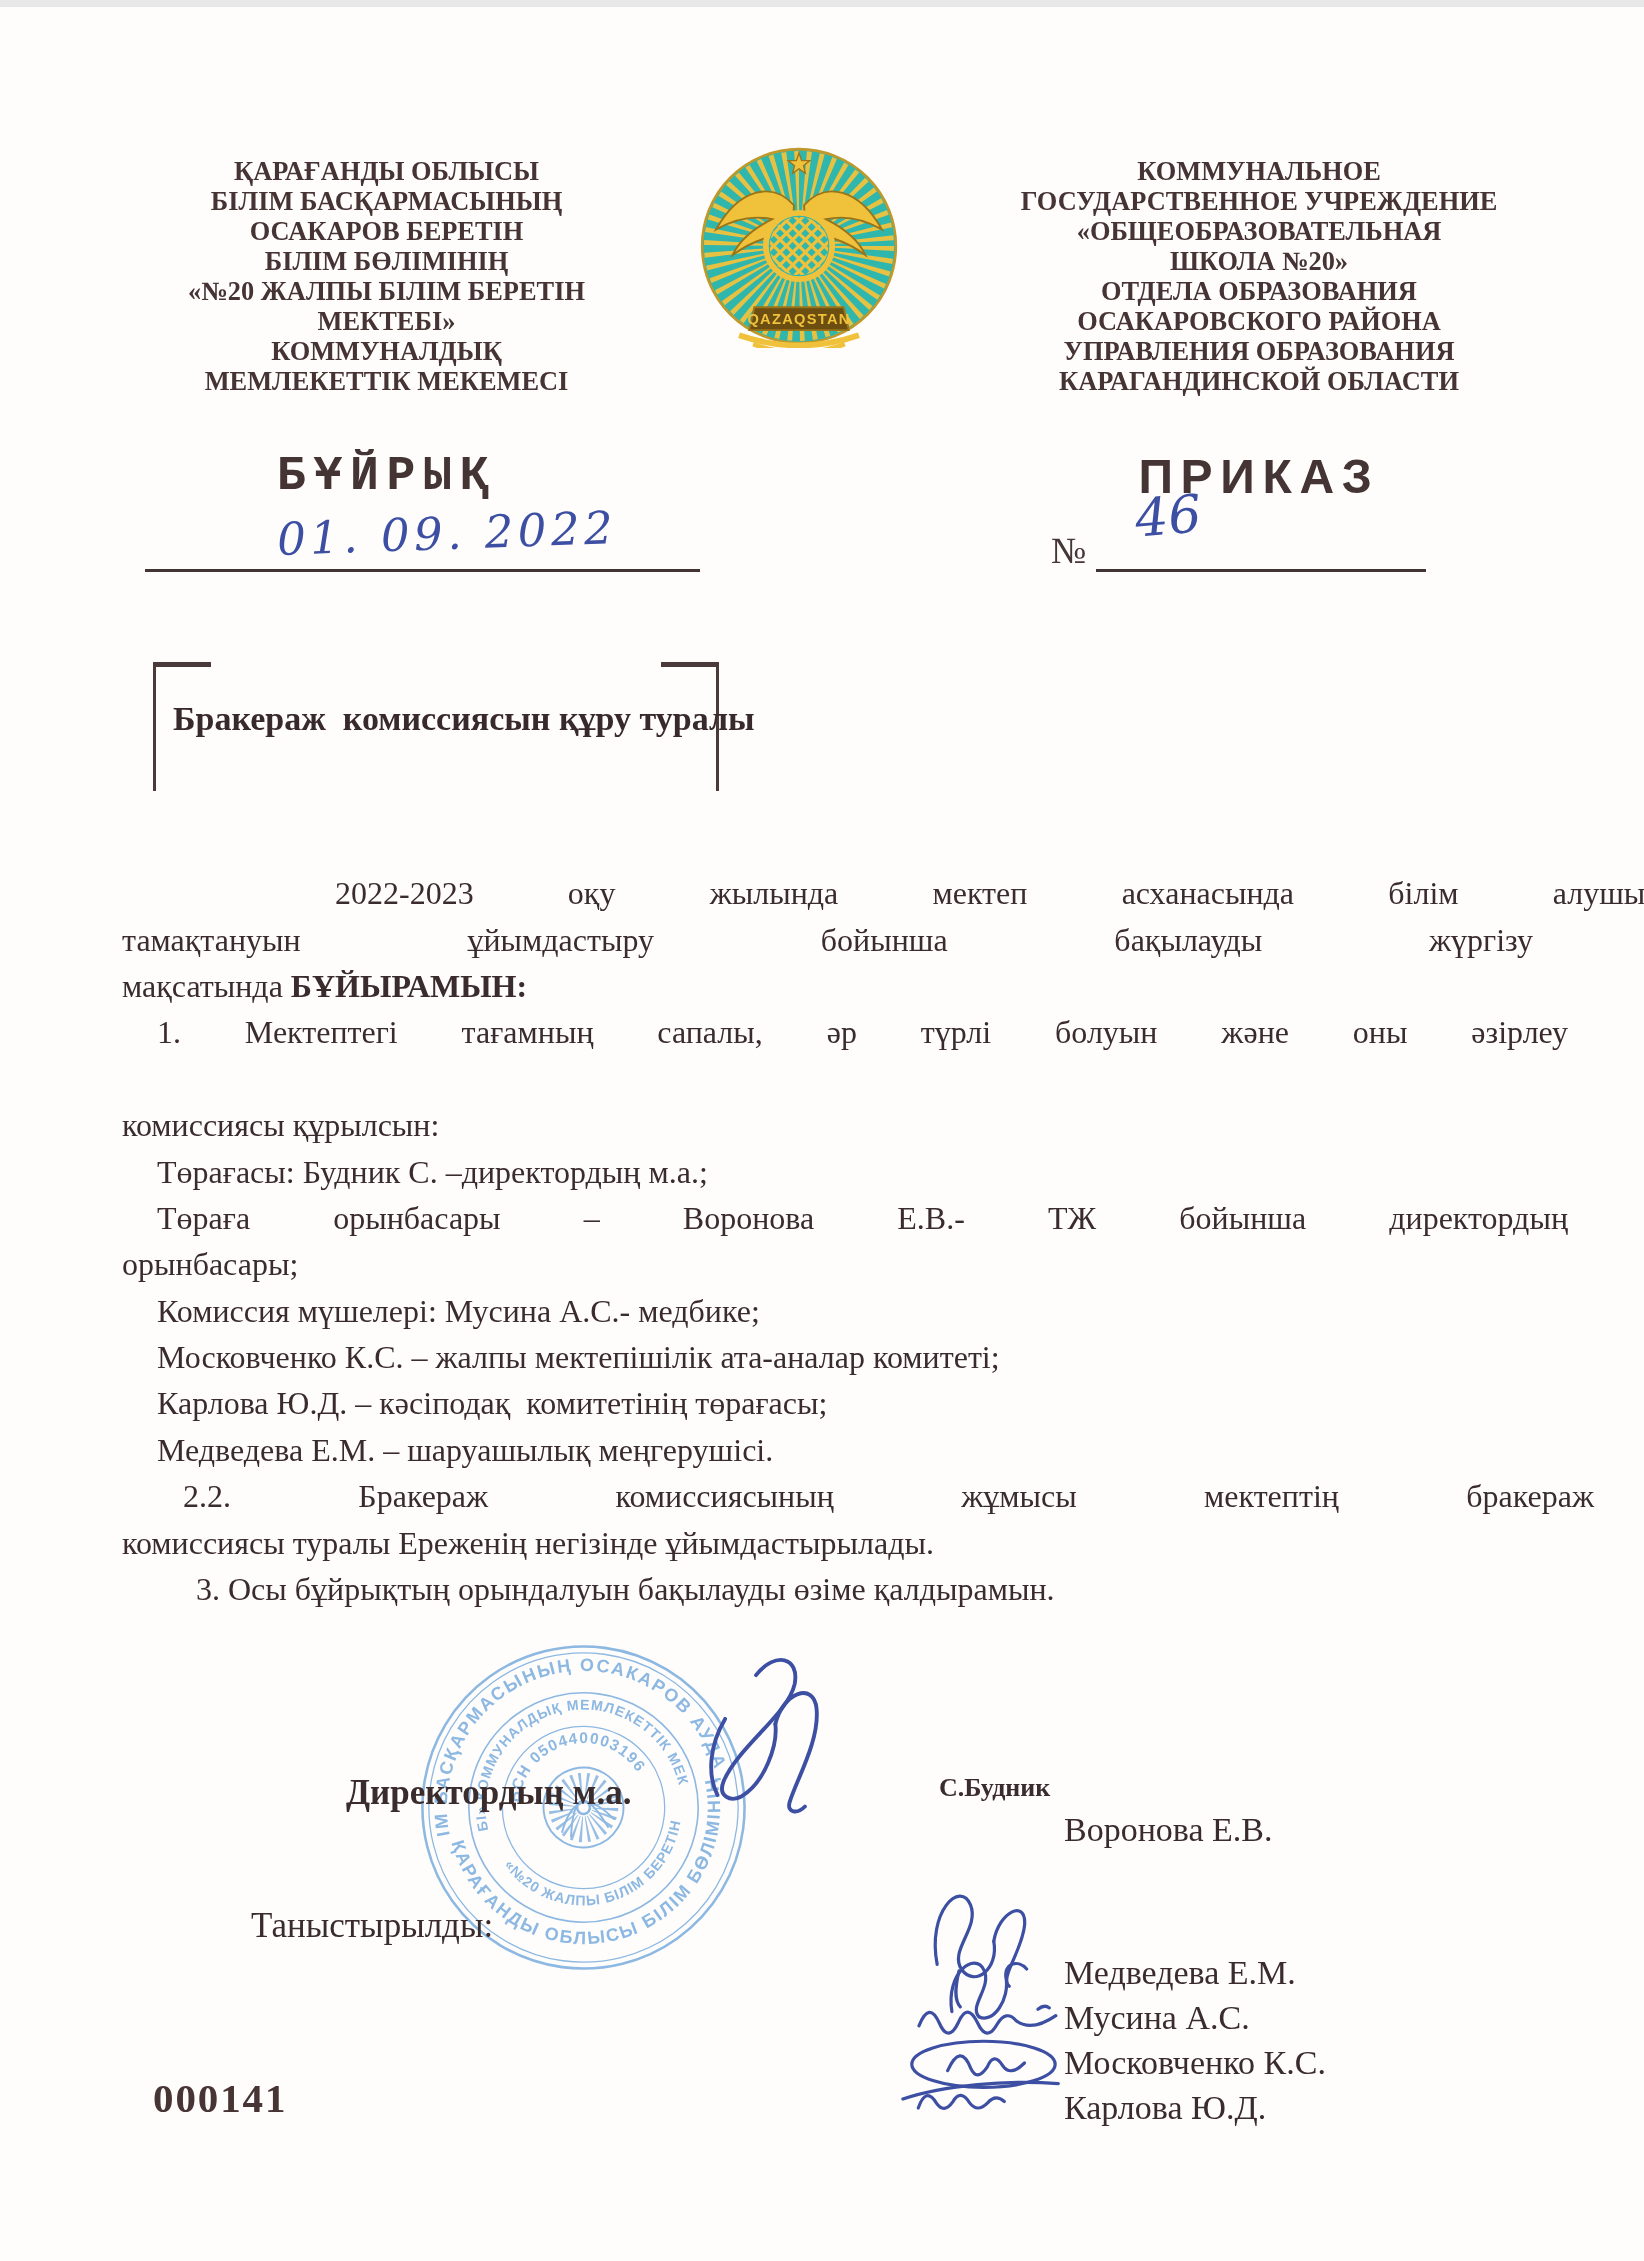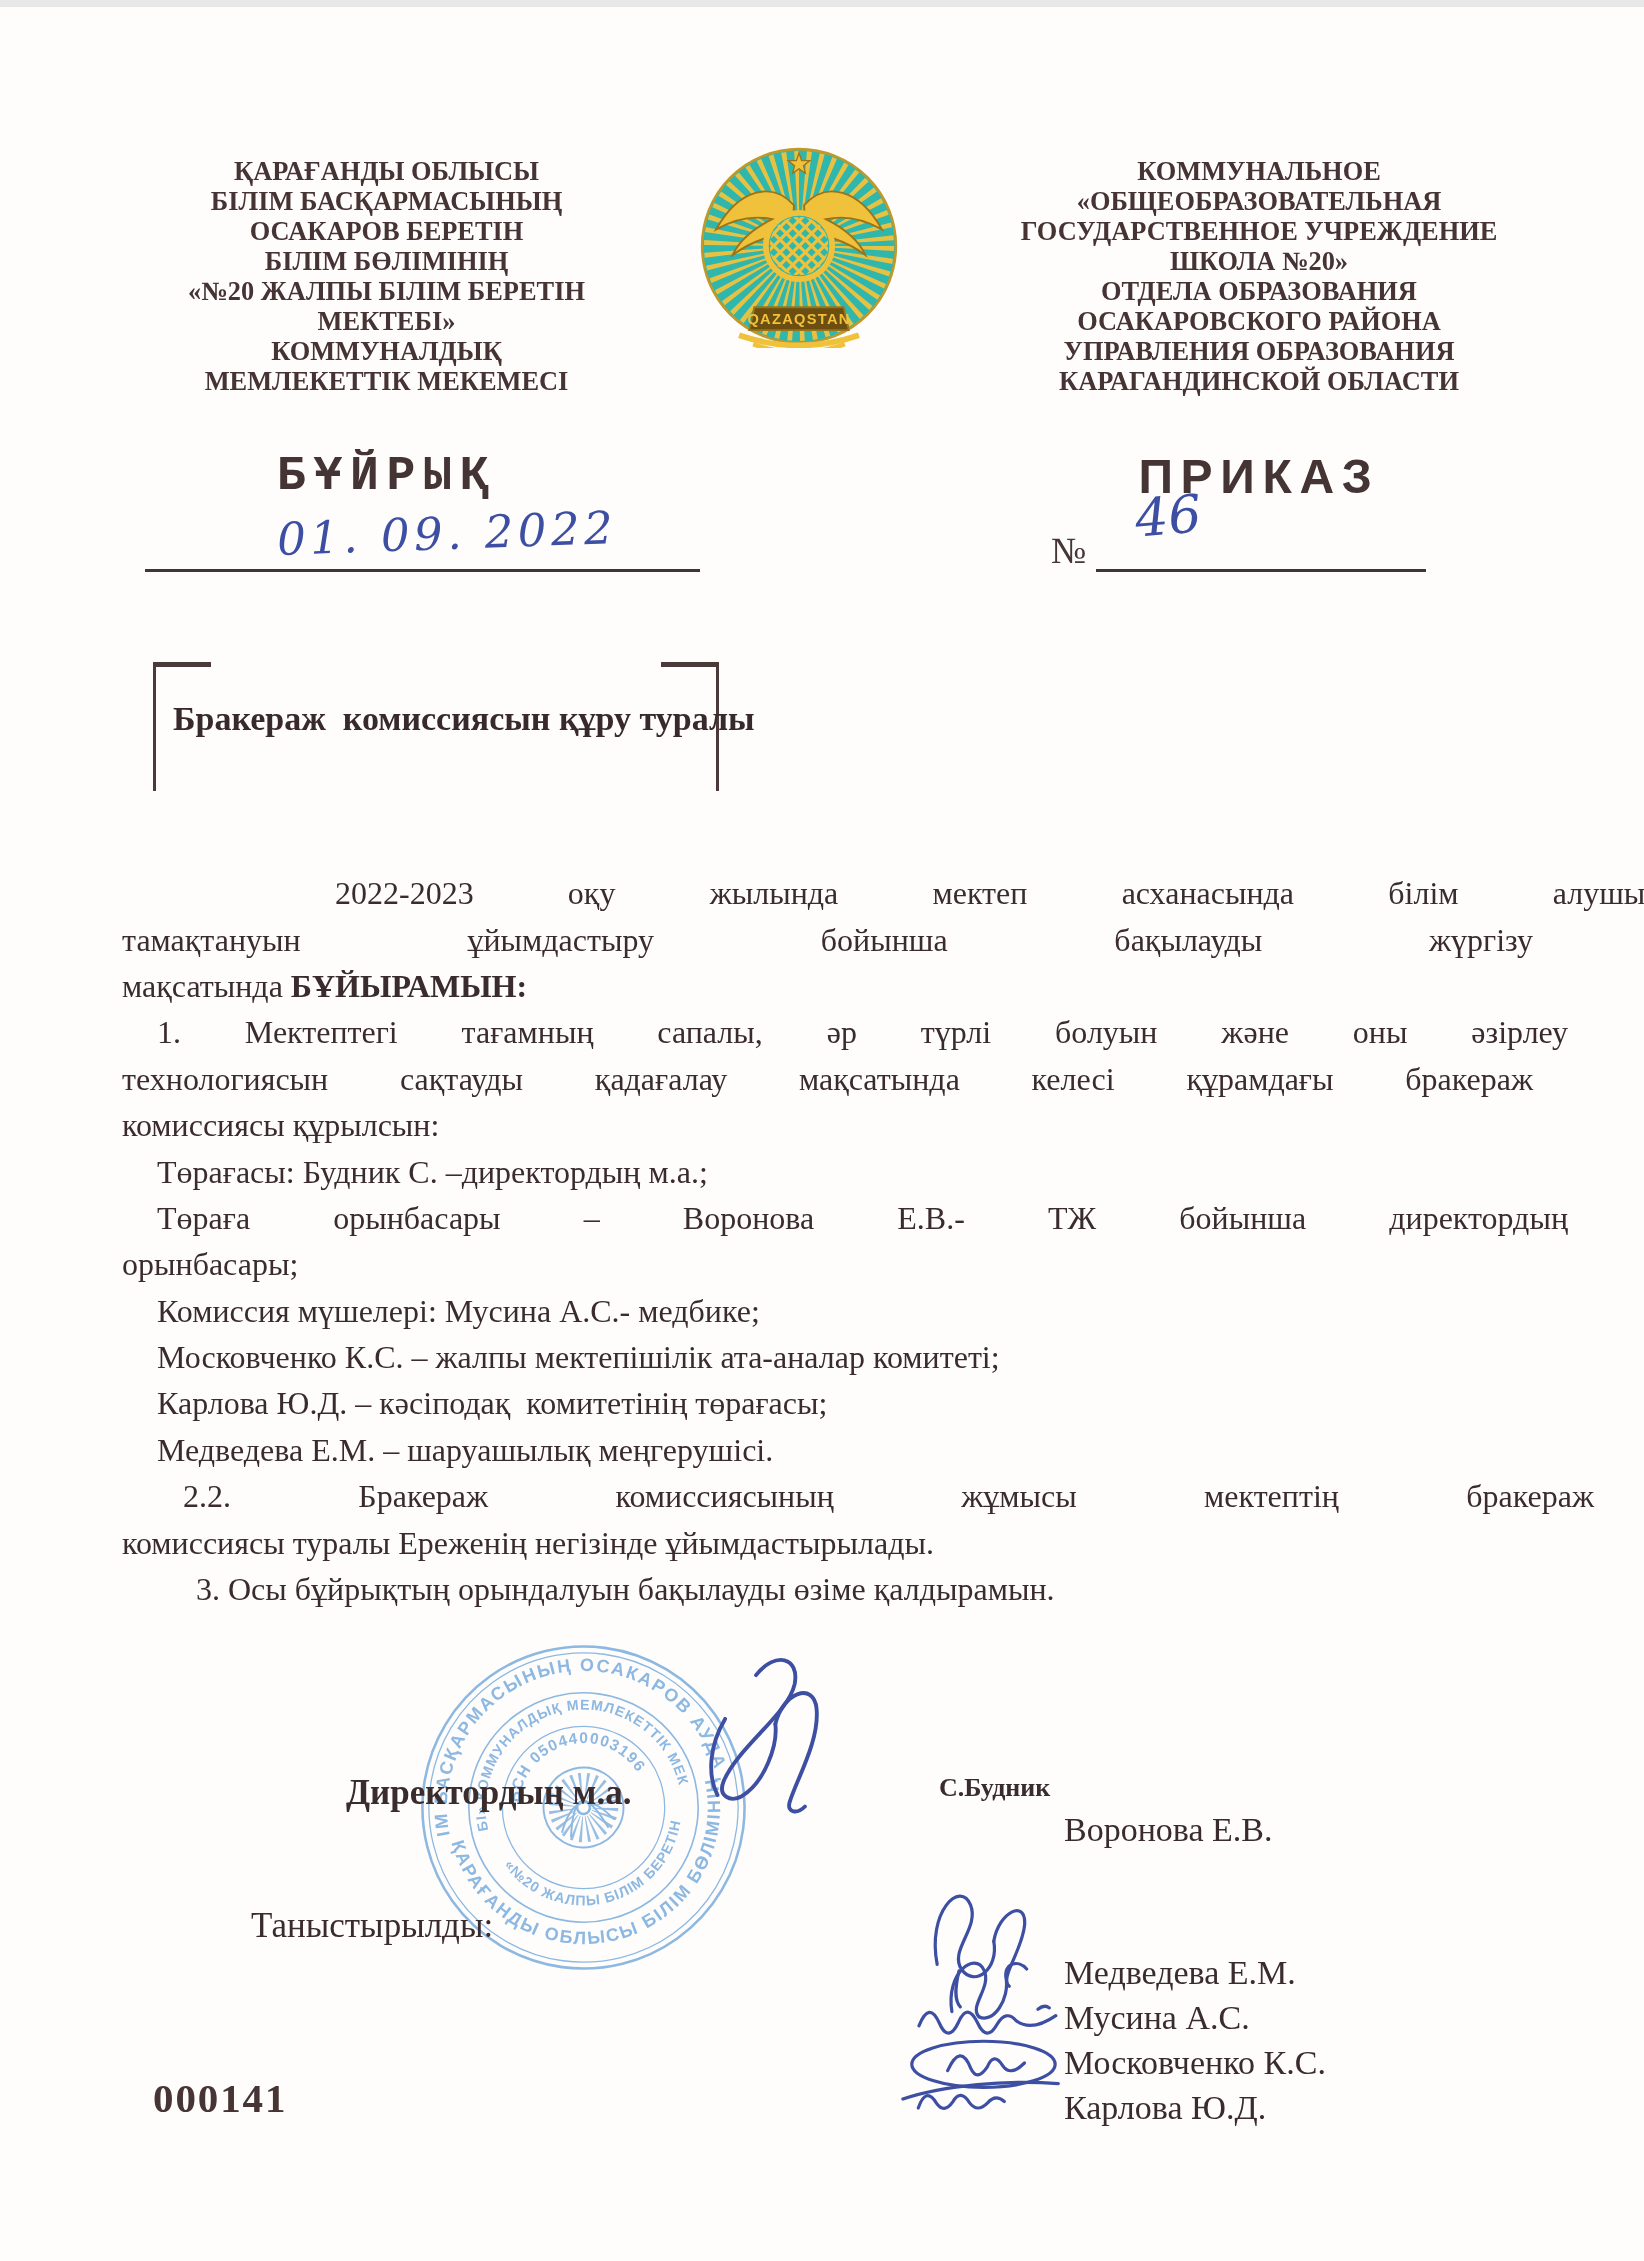--- a/index.html
+++ b/index.html
@@ -60,22 +60,22 @@
     <div>ОСАКАРОВ БЕРЕТІН</div>
     <div>БІЛІМ БӨЛІМІНІҢ</div>
     <div>«№20 ЖАЛПЫ БІЛІМ БЕРЕТІН</div>
     <div>МЕКТЕБІ»</div>
     <div>КОММУНАЛДЫҚ</div>
     <div>МЕМЛЕКЕТТІК МЕКЕМЕСІ</div>
   </div>
 
   <div class="hdr hdr-right">
     <div>КОММУНАЛЬНОЕ</div>
+    <div>ГОСУДАРСТВЕННОЕ УЧРЕЖДЕНИЕ</div>
     <div>«ОБЩЕОБРАЗОВАТЕЛЬНАЯ</div>
-    <div>ГОСУДАРСТВЕННОЕ УЧРЕЖДЕНИЕ</div>
     <div>ШКОЛА №20»</div>
     <div>ОТДЕЛА ОБРАЗОВАНИЯ</div>
     <div>ОСАКАРОВСКОГО РАЙОНА</div>
     <div>УПРАВЛЕНИЯ ОБРАЗОВАНИЯ</div>
     <div>КАРАГАНДИНСКОЙ ОБЛАСТИ</div>
   </div>
 
   <svg class="abs" style="left:697px;top:137px" width="204" height="204" viewBox="0 0 320 320">
     <defs>
       <clipPath id="cclip">
@@ -137,21 +137,20 @@
   <div class="bk" style="left:153px;top:655px;width:2.6px;height:129px"></div>
   <div class="bk" style="left:661px;top:655px;width:58px;height:4.5px"></div>
   <div class="bk" style="left:716px;top:655px;width:2.6px;height:129px"></div>
 
   <div class="title">Бракераж  комиссиясын құру туралы</div>
 
   <div class="bl j i330" style="top:863px">2022-2023 оқу жылында мектеп асханасында білім алушылардың</div>
   <div class="bl j" style="top:910px">тамақтануын ұйымдастыру бойынша бақылауды жүргізу</div>
   <div class="bl" style="top:956px"><span>мақсатында </span><span class="b">БҰЙЫРАМЫН:</span></div>
   <div class="bl j i55" style="top:1002px">1. Мектептегі тағамның сапалы, әр түрлі болуын және оны әзірлеу</div>
-  <div class="bl j" style="top:1049px">технологиясын сақтауды қадағалау мақсатында келесі құрамдағы бракераж</div>
   <div class="bl" style="top:1095px">комиссиясы құрылсын:</div>
   <div class="bl i55" style="top:1142px">Төрағасы: Будник С. –директордың м.а.;</div>
   <div class="bl j i55" style="top:1188px">Төраға орынбасары – Воронова Е.В.- ТЖ бойынша директордың</div>
   <div class="bl" style="top:1234px">орынбасары;</div>
   <div class="bl i55" style="top:1281px">Комиссия мүшелері: Мусина А.С.- медбике;</div>
   <div class="bl i55" style="top:1327px">Московченко К.С. – жалпы мектепішілік ата-аналар комитеті;</div>
   <div class="bl i55" style="top:1373px">Карлова Ю.Д. – кәсіподақ  комитетінің төрағасы;</div>
   <div class="bl i55" style="top:1420px">Медведева Е.М. – шаруашылық меңгерушісі.</div>
   <div class="bl j i95" style="top:1466px">2.2. Бракераж комиссиясының жұмысы мектептің бракераж</div>
   <div class="bl" style="top:1513px">комиссиясы туралы Ереженің негізінде ұйымдастырылады.</div>

